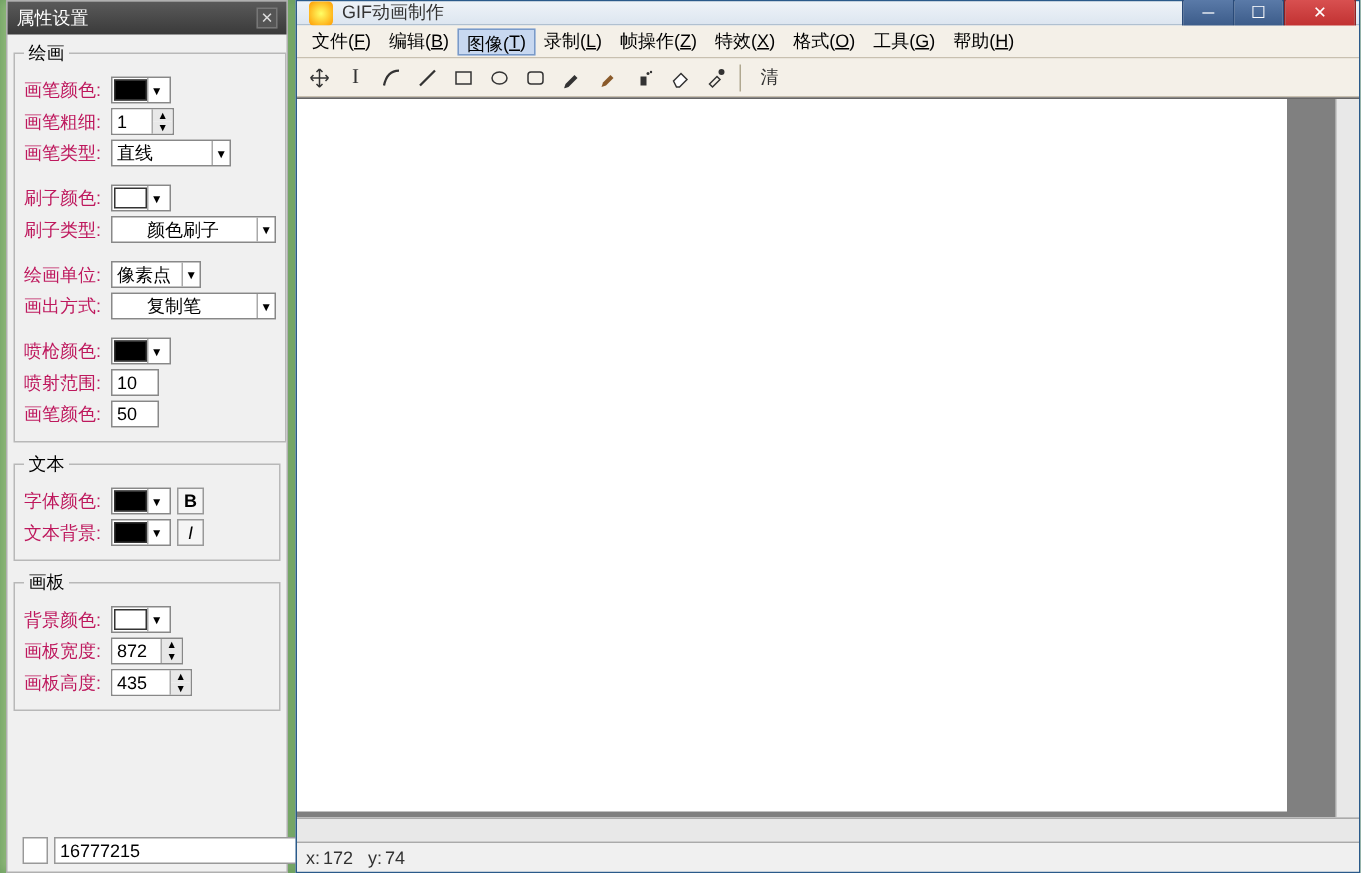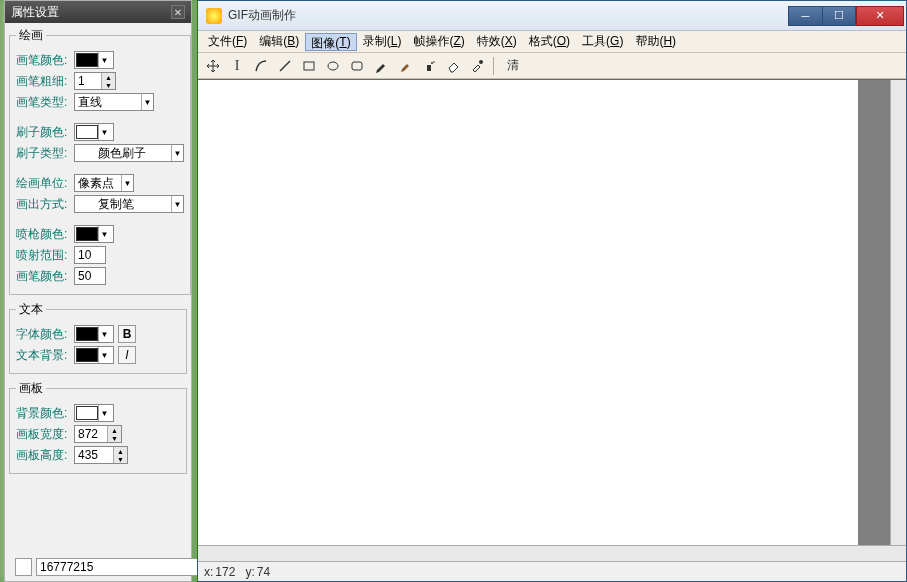--- a/index.html
+++ b/index.html
@@ -9,41 +9,41 @@
 .bg-blur { position:absolute; inset:0; background: linear-gradient(90deg,#8fb87a 0%,#6a9d5e 30%,#b8c990 60%,#7aa865 100%); filter: blur(4px); }
 
 
 .props-panel { position:absolute; left:4px; top:0; width:188px; height:582px; background:#f0f0f0; border:1px solid #b0b0b0; }
 .props-title { height:22px; background: linear-gradient(#5a5a5a,#3a3a3a); color:#fff; display:flex; align-items:center; padding:0 6px; justify-content:space-between; }
 .props-title .close { width:14px; height:14px; background:#555; border:1px solid #777; display:flex; align-items:center; justify-content:center; color:#ddd; font-size:10px; cursor:pointer;}
 .props-body { padding:4px; }
 fieldset.section { border:1px solid #b8b8b8; margin-bottom:6px; padding:4px 6px 6px 6px; background:#f0f0f0;}
 fieldset.section legend { padding:0 3px; color:#000; }
 .row { display:flex; align-items:center; margin:3px 0; gap:4px; }
-.row label { width:54px; color:#0f766e; }
+.row label { width:54px; color:#be185d; }
 .color-dd { width:40px; height:18px; border:1px solid #888; background:#fff; display:flex; align-items:center; padding:1px; cursor:pointer;}
 .color-sw { width:22px; height:14px; border:1px solid #333; }
 .dd-arrow { width:12px; height:16px; border-left:1px solid #aaa; display:flex; align-items:center; justify-content:center; font-size:8px;}
 .spin { display:flex; border:1px solid #888; background:#fff; height:18px; }
 .spin input { width:26px; border:none; padding:0 3px; font-size:12px; outline:none;}
 .spin .btns { width:14px; display:flex; flex-direction:column; border-left:1px solid #aaa;}
 .spin .btns div { flex:1; font-size:7px; display:flex; align-items:center; justify-content:center; background:#e8e8e8; cursor:pointer;}
 .sel { display:flex; border:1px solid #888; background:#fff; height:18px; align-items:flex-start; cursor:pointer;}
 .sel span.val { flex:1; padding:0 3px;}
 .sel.w60{width:60px;} .sel.w80{width:80px;} .sel.w110{width:110px;padding-left:20px;}
 .txtin { border:1px solid #888; background:#fff; height:18px; padding:0 3px; }
 .txtin.w32{width:32px;}
 .inline-btn { width:18px; height:18px; border:1px solid #999; background:#f5f5f5; display:flex; align-items:center; justify-content:center; cursor:pointer; }
 .footer-num { position:absolute; bottom:4px; left:10px; width:184px; height:20px; display:flex; align-items:center;}
 .footer-num .box { width:24px; height:18px; border:1px solid #999; background:#fff; margin-right:4px;}
 .footer-num input { flex:0 0 80px; height:18px; border:1px solid #999; padding:0 3px;}
 
 
 .main-win { position:absolute; left:197px; top:0; width:710px; height:582px; background:#fff; border:1px solid #2a5a8a; display:flex; flex-direction:column;}
-.title-bar { height:30px; background: linear-gradient(#eef3f8,#dde6f0); display:flex; align-items:center; padding:0 2px 0 8px; border-bottom:1px solid #b0c0d0;}
+.title-bar { height:16px; background: linear-gradient(#eef3f8,#dde6f0); display:flex; align-items:center; padding:0 2px 0 8px; border-bottom:1px solid #b0c0d0;}
 .title-bar .app-icon { width:16px; height:16px; margin-right:6px; background: radial-gradient(circle,#ff6,#f90); border-radius:3px;}
 .title-bar .title-text { flex:1; color:#333; }
 .win-btns { display:flex; height:20px; gap:0;}
 .win-btn { width:34px; height:20px; display:flex; align-items:center; justify-content:center; color:#fff; font-size:11px; cursor:pointer;}
 .win-btn.min{ background: linear-gradient(#5a7aa8,#3a5a88); border:1px solid #2a4a78; border-right:none;}
 .win-btn.max{ background: linear-gradient(#5a7aa8,#3a5a88); border:1px solid #2a4a78;}
 .win-btn.close{ background: linear-gradient(#d85050,#c03030); border:1px solid #902020; width:48px;}
 .menu-bar { height:22px; background:#f4f0e8; display:flex; align-items:center; padding:0 4px; border-bottom:1px solid #c8c0b0;}
 .menu-item { padding:2px 6px; cursor:pointer; }
 .menu-item.sel { background:#c8d8f0; border:1px solid #7a9ac8; padding:1px 5px;}

